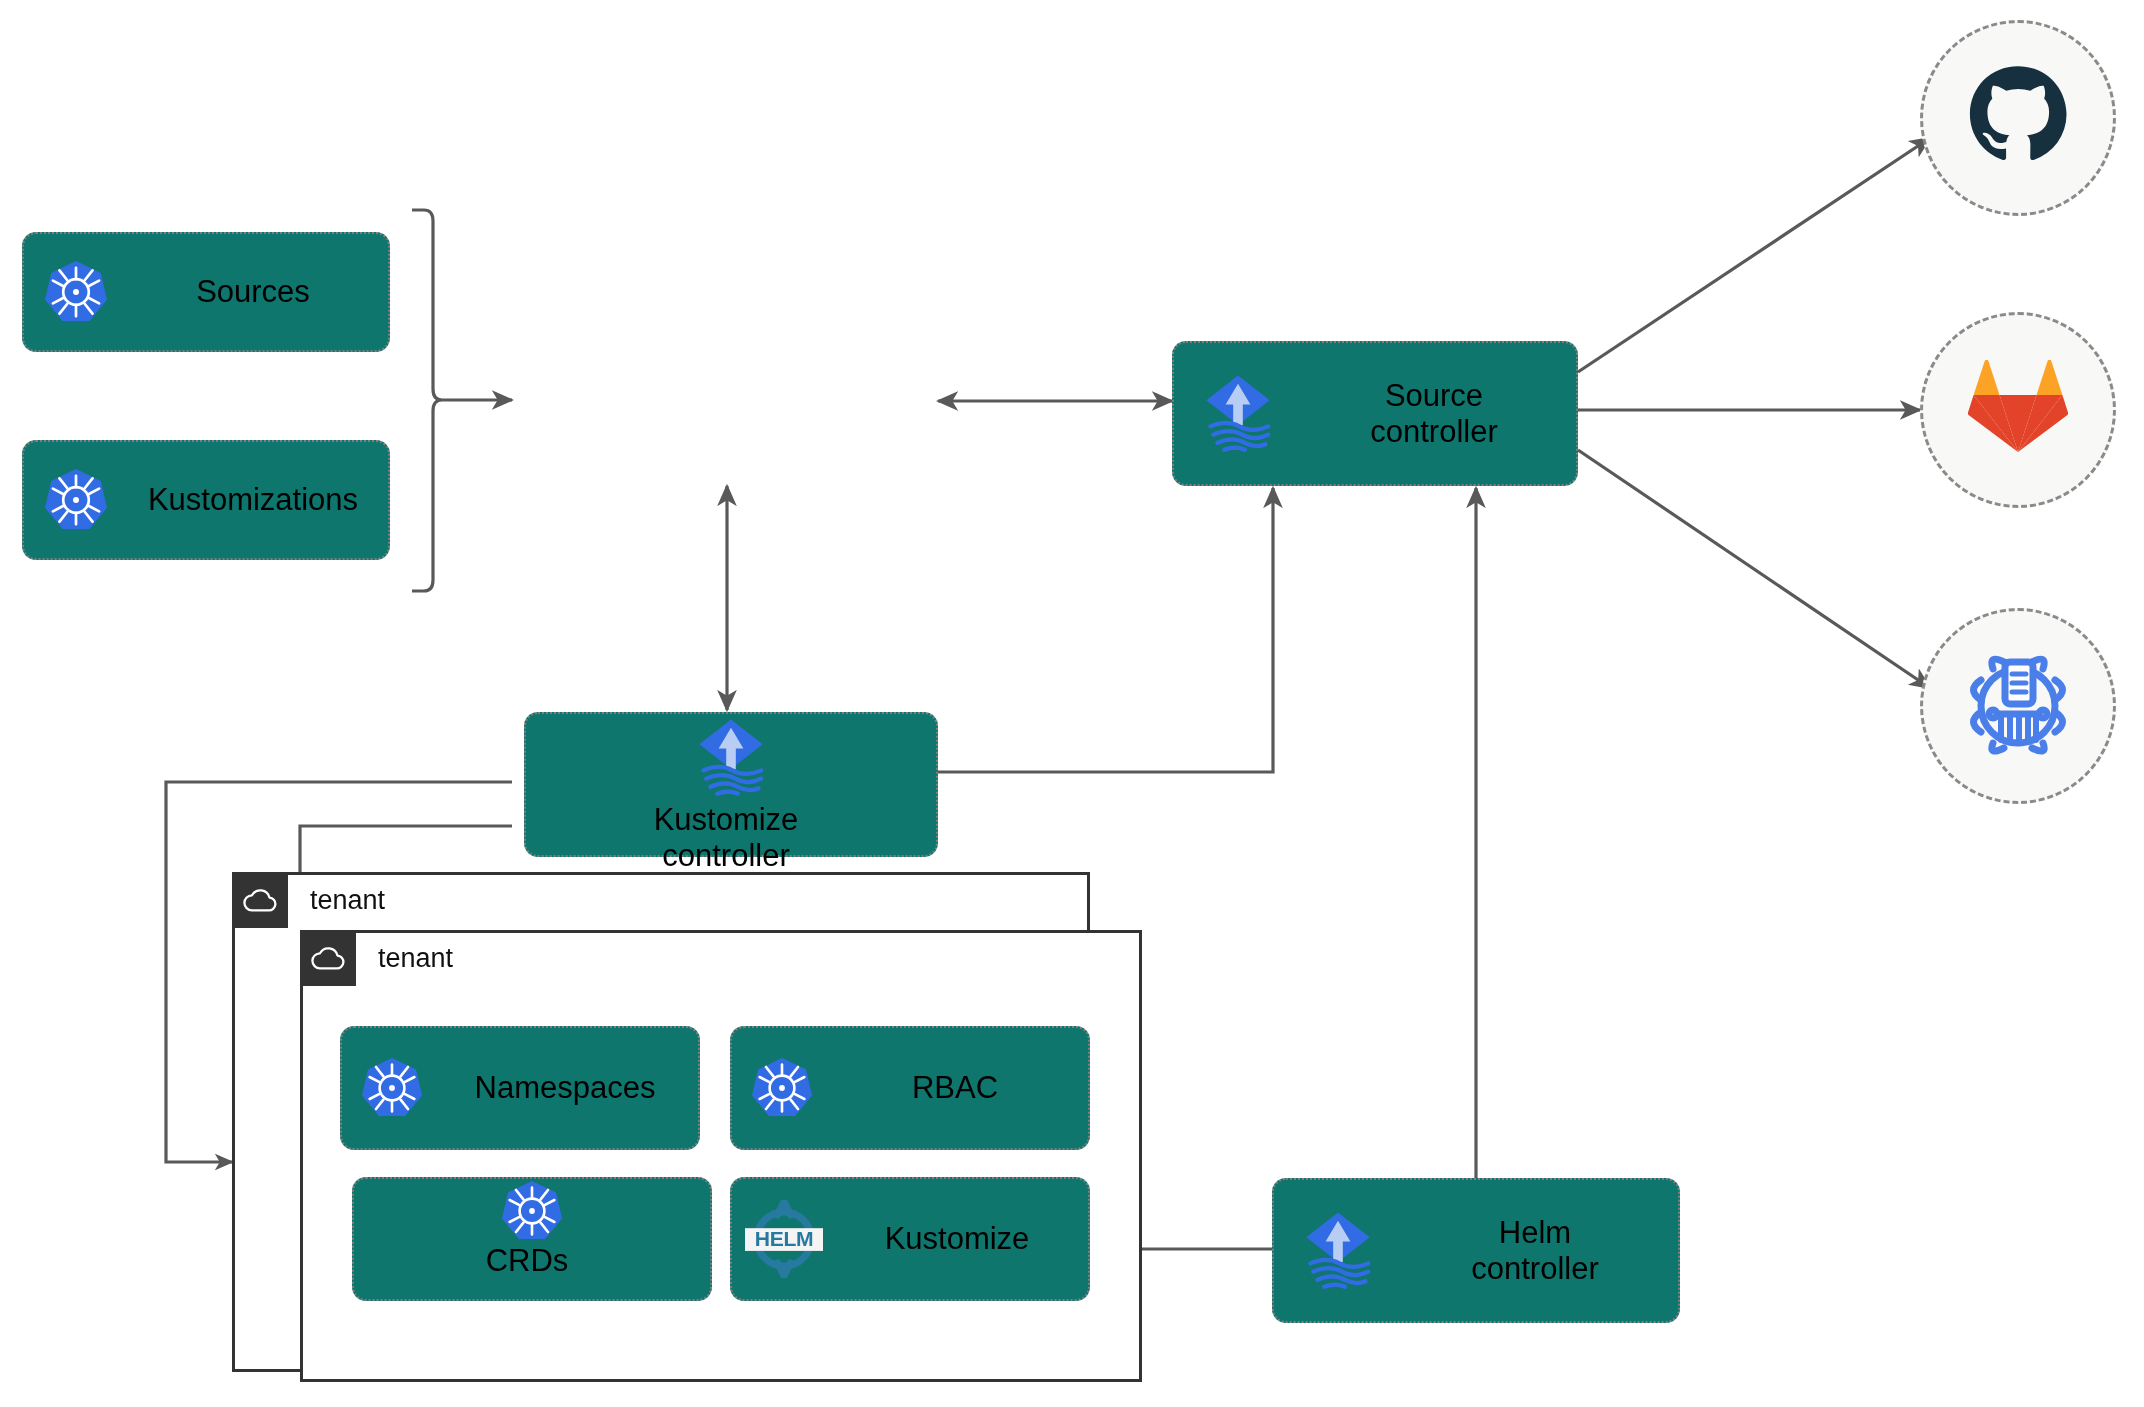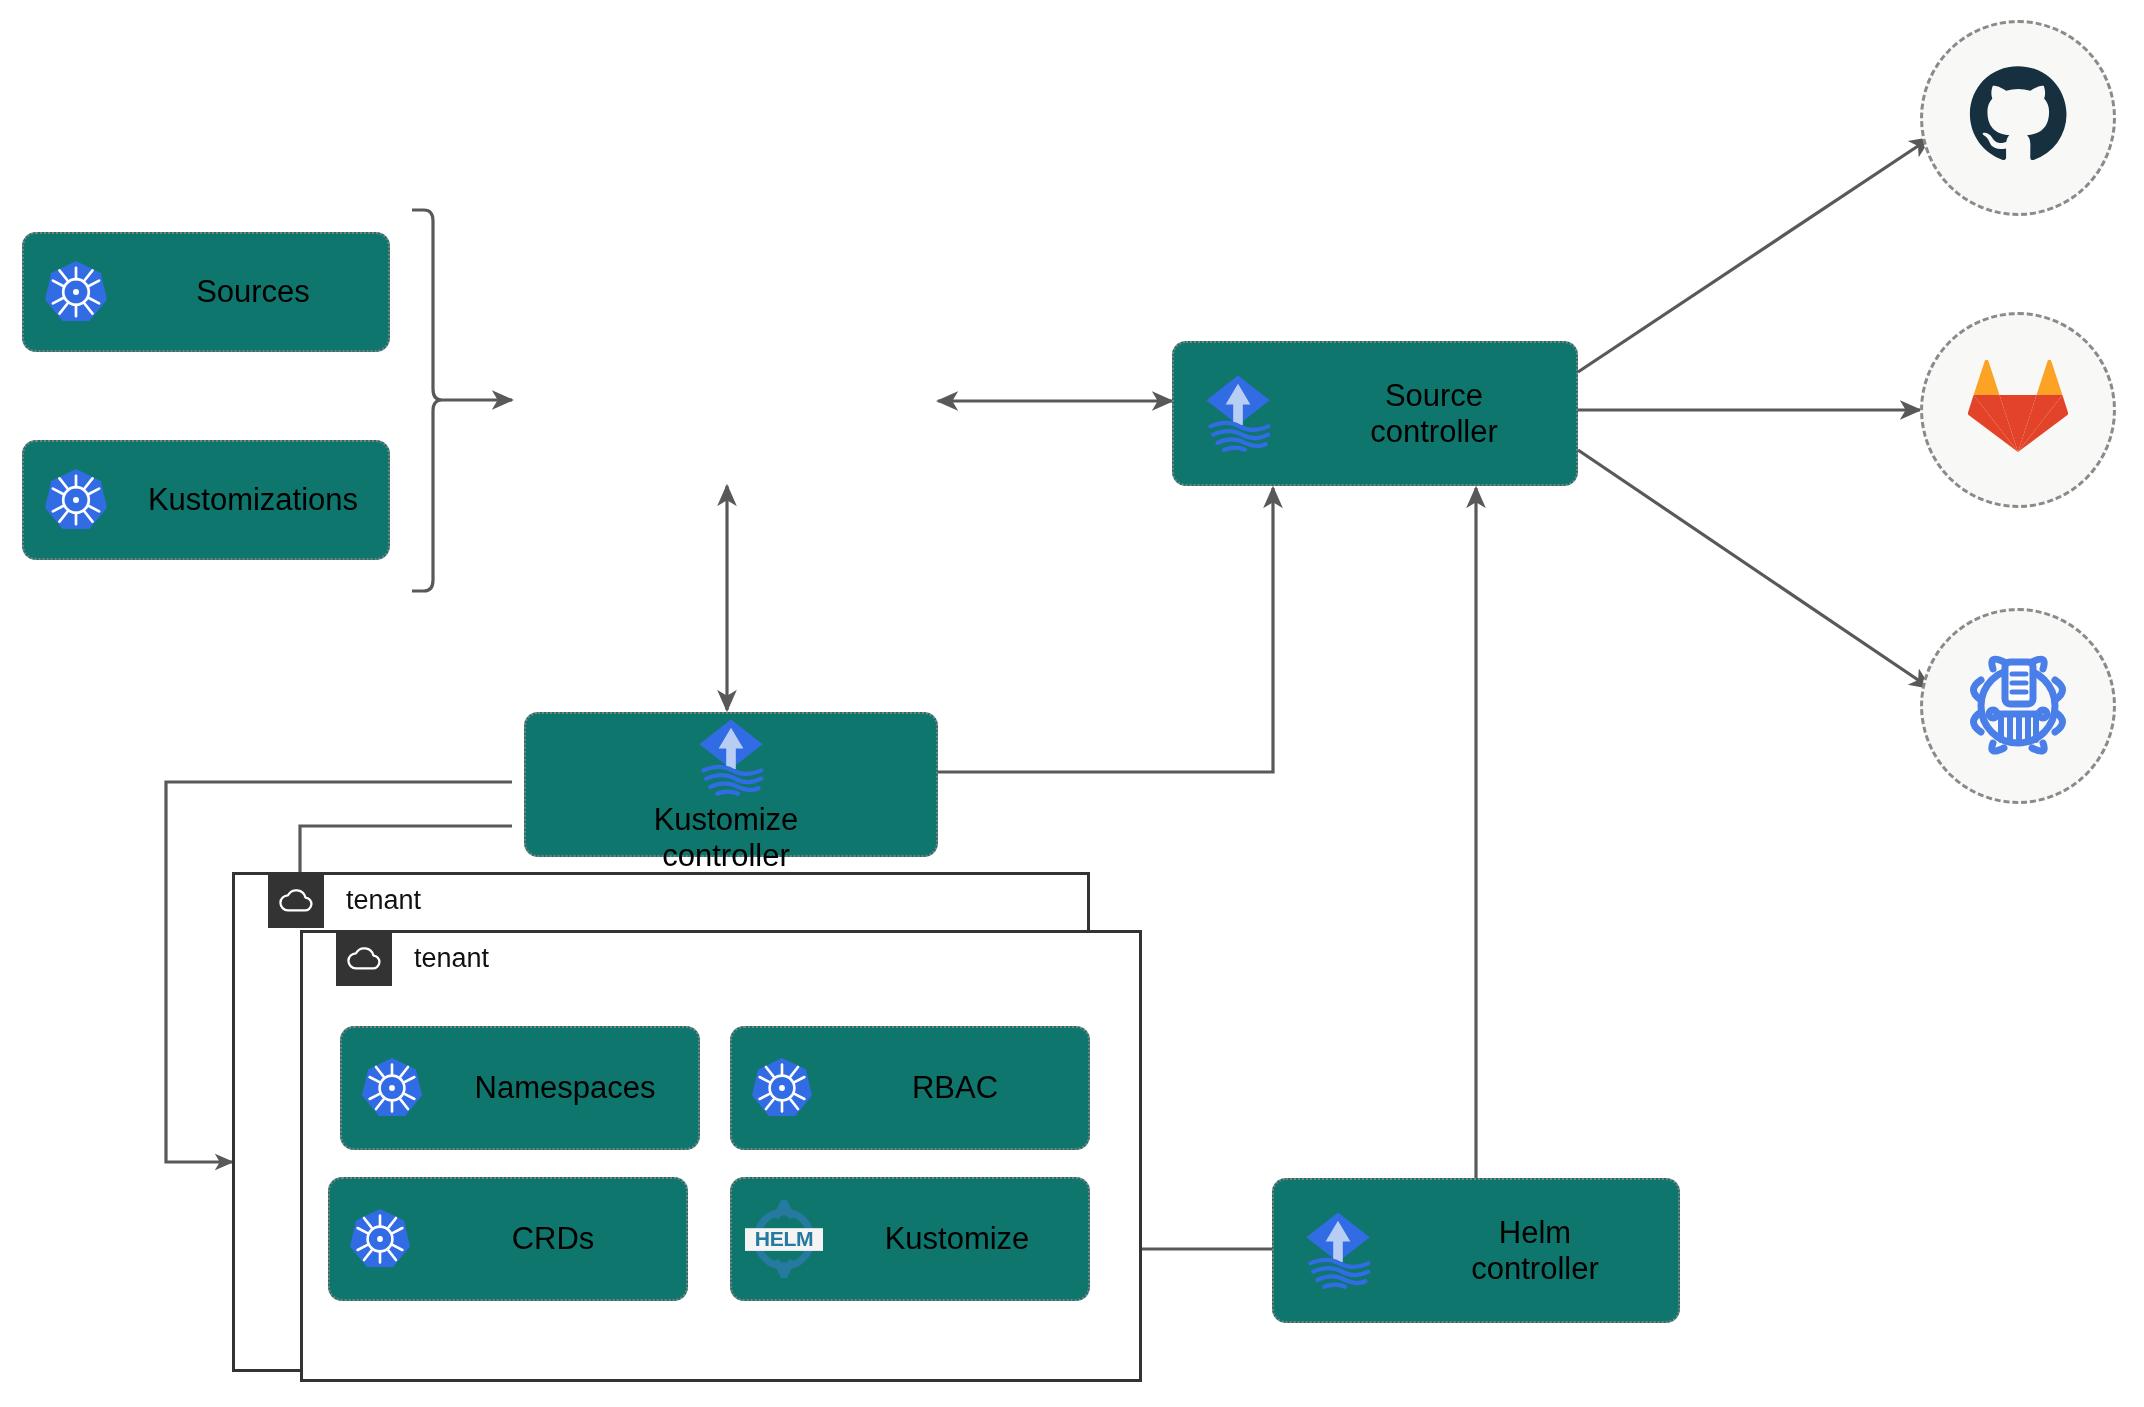--- a/index.html
+++ b/index.html
@@ -63,21 +63,20 @@
     border: 3px solid #333333;
     z-index: 2;
   }
   .tenant-hdr {
     position: absolute;
     left: 0; top: 0;
     height: 56px;
     display: flex;
     align-items: center;
     z-index: 4;
-    margin-left: 36px;
   }
   .tenant-badge {
     width: 56px; height: 56px;
     background: #333333;
     display: flex; align-items: center; justify-content: center;
   }
   .tenant-name {
     color: #111111;
     font-size: 27px;
     padding-left: 22px;
@@ -314,21 +313,21 @@
                    M9.6 21 L20 26.4 M44 37.6 L54.4 43
                    M9.6 43 L20 37.6 M44 26.4 L54.4 21
                    M16 53 L23.4 43.6 M40.6 20.4 L48 11
                    M16 11 L23.4 20.4 M40.6 43.6 L48 53"></path>
         </g>
       </svg>
     </span>
     <span class="lbl">RBAC</span>
   </div>
 
-  <div class="node" style="left:328px; top:1177px; width:360px; height:124px;">
+  <div class="node" style="left:352px; top:1177px; width:360px; height:124px;flex-direction:column;">
     <span class="ico" style="width:100px;">
       <svg width="64" height="64" viewBox="0 0 64 64">
         <path d="M32 2 L56 13.6 L62 39.6 L45 60 L19 60 L2 39.6 L8 13.6 Z" fill="#326ce5"></path>
         <g fill="none" stroke="#ffffff" stroke-width="2.6" stroke-linecap="round">
           <circle cx="32" cy="32" r="12.4"></circle>
           <circle cx="32" cy="32" r="2.9" fill="#ffffff" stroke="none"></circle>
           <path d="M32 8.5 L32 19.6 M32 44.4 L32 55.5
                    M9.6 21 L20 26.4 M44 37.6 L54.4 43
                    M9.6 43 L20 37.6 M44 26.4 L54.4 21
                    M16 53 L23.4 43.6 M40.6 20.4 L48 11

